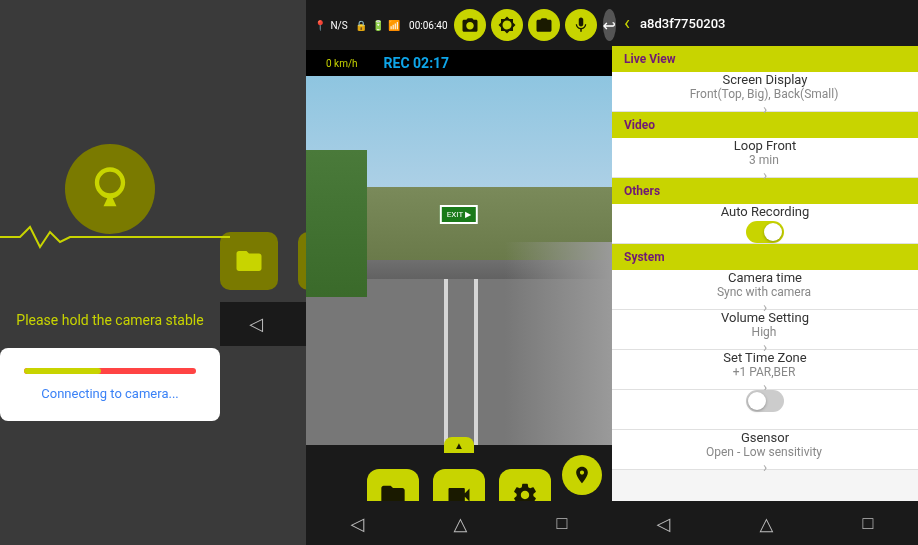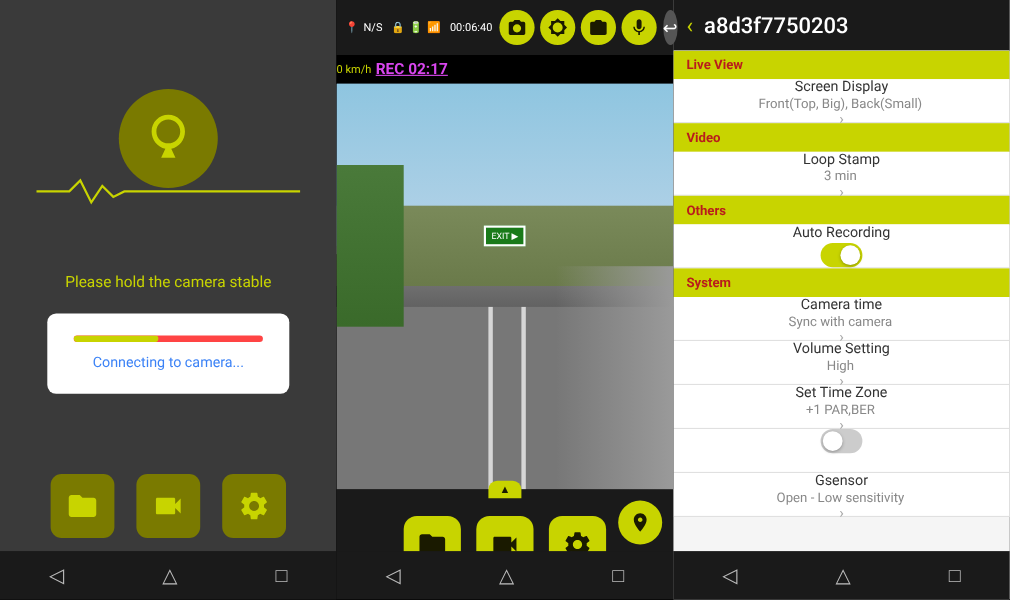--- a/index.html
+++ b/index.html
@@ -12,21 +12,20 @@
       overflow: hidden;
       background: #000;
     }
 
     
     .panel1 {
       width: 306px;
       height: 545px;
       background: #3a3a3a;
       display: flex;
-      flex-direction: column;
       align-items: center;
       justify-content: space-between;
       padding: 20px 0 0 0;
       position: relative;
     }
     .panel1-top {
       display: flex;
       flex-direction: column;
       align-items: center;
       flex: 1;
@@ -197,32 +196,31 @@
       align-items: center;
       justify-content: center;
       margin-left: auto;
     }
     .rec-bar {
       height: 26px;
       background: #000;
       display: flex;
       flex-direction: row;
       align-items: center;
-      padding: 0 0;
-      gap: 4px;
+      padding: 0 20px;
+      gap: 26px;
     }
     .speed-label {
       color: #c8d400;
       font-size: 10px;
     }
     .rec-label {
-      color: #d946ef;
+      color: #0ea5e9;
       font-size: 14px;
       font-weight: bold;
-      text-decoration: underline;
     }
     .camera-view {
       flex: 1;
       background: #222;
       position: relative;
       overflow: hidden;
     }
     .road-image {
       width: 100%;
       height: 100%;
@@ -311,37 +309,37 @@
       align-items: center;
       padding: 0 12px;
       gap: 10px;
     }
     .back-arrow {
       color: #c8d400;
       font-size: 20px;
     }
     .device-id {
       color: #fff;
-      font-size: 20px;
+      font-size: 13px;
       font-weight: 500;
     }
     .settings-list {
       flex: 1;
       overflow-y: auto;
       background: #f5f5f5;
     }
     .section-header {
       height: 26px;
       background: #c8d400;
       display: flex;
       align-items: center;
       padding: 0 12px;
     }
     .section-title {
-      color: #b91c1c;
+      color: #701a75;
       font-size: 12px;
       font-weight: bold;
     }
     .setting-row {
       height: 40px;
       display: flex;
       flex-direction: column;
       align-items: center;
       padding: 0 12px;
       border-bottom: 1px solid #e0e0e0;
@@ -568,21 +566,21 @@
     <div class="setting-row">
       <span class="setting-label">Screen Display</span>
       <span class="setting-value">Front(Top, Big), Back(Small)</span>
       <span class="chevron-right">›</span>
     </div>
 
     <div class="section-header">
       <span class="section-title">Video</span>
     </div>
     <div class="setting-row">
-      <span class="setting-label">Loop Stamp</span>
+      <span class="setting-label">Loop Front</span>
       <span class="setting-value">3 min</span>
       <span class="chevron-right">›</span>
     </div>
 
     <div class="section-header">
       <span class="section-title">Others</span>
     </div>
     <div class="setting-row">
       <span class="setting-label">Auto Recording</span>
       <div class="toggle">

